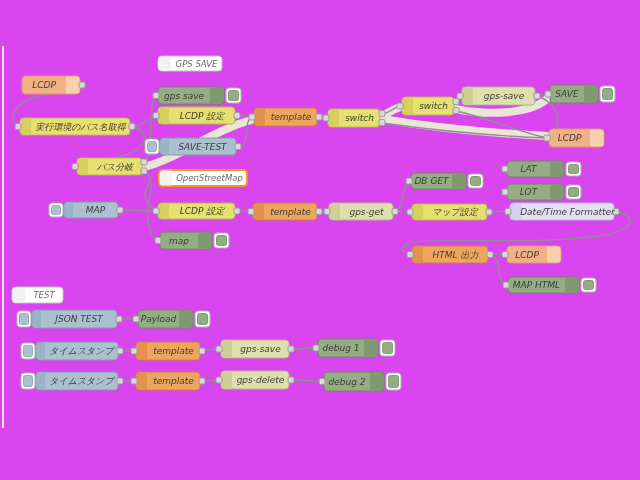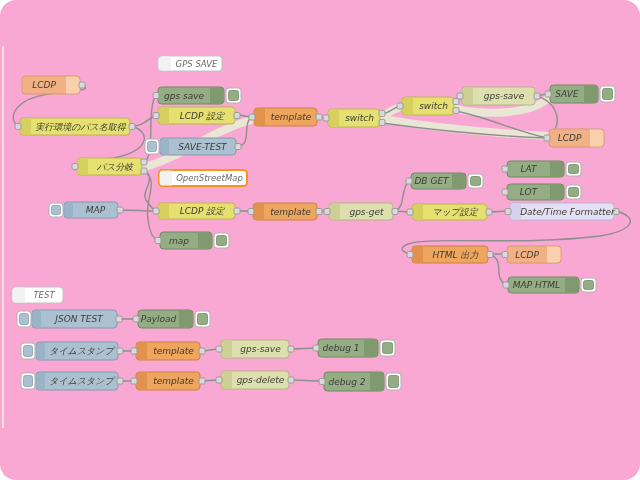--- a/index.html
+++ b/index.html
@@ -1,17 +1,17 @@
 <!DOCTYPE html>
 <html><head>
 <meta charset="utf-8">
 <style>
   html,body{margin:0;padding:0;background:#ffffff;}
-  .stage{position:relative;width:640px;height:480px;background:#f9a8d4;overflow:hidden;
-         font-family:"DejaVu Sans", sans-serif;border-radius:16px;}
+  .stage{position:relative;width:640px;height:480px;background:#d946ef;overflow:hidden;
+         font-family:"DejaVu Sans", sans-serif;}
   svg text{font-family:"DejaVu Sans", sans-serif;font-style:italic;}
   .node-label{font-size:9px;fill:#3d3d35;}
   .comment-label{font-size:8.5px;fill:#6b6b6b;}
 </style>
 </head>
 <body>
 
 <div class="stage">
   <svg id="canvas" width="640" height="480" viewBox="0 0 640 480">
       <line x1="3" y1="46" x2="3" y2="428" stroke="#f1e0dc" stroke-width="2"></line>

